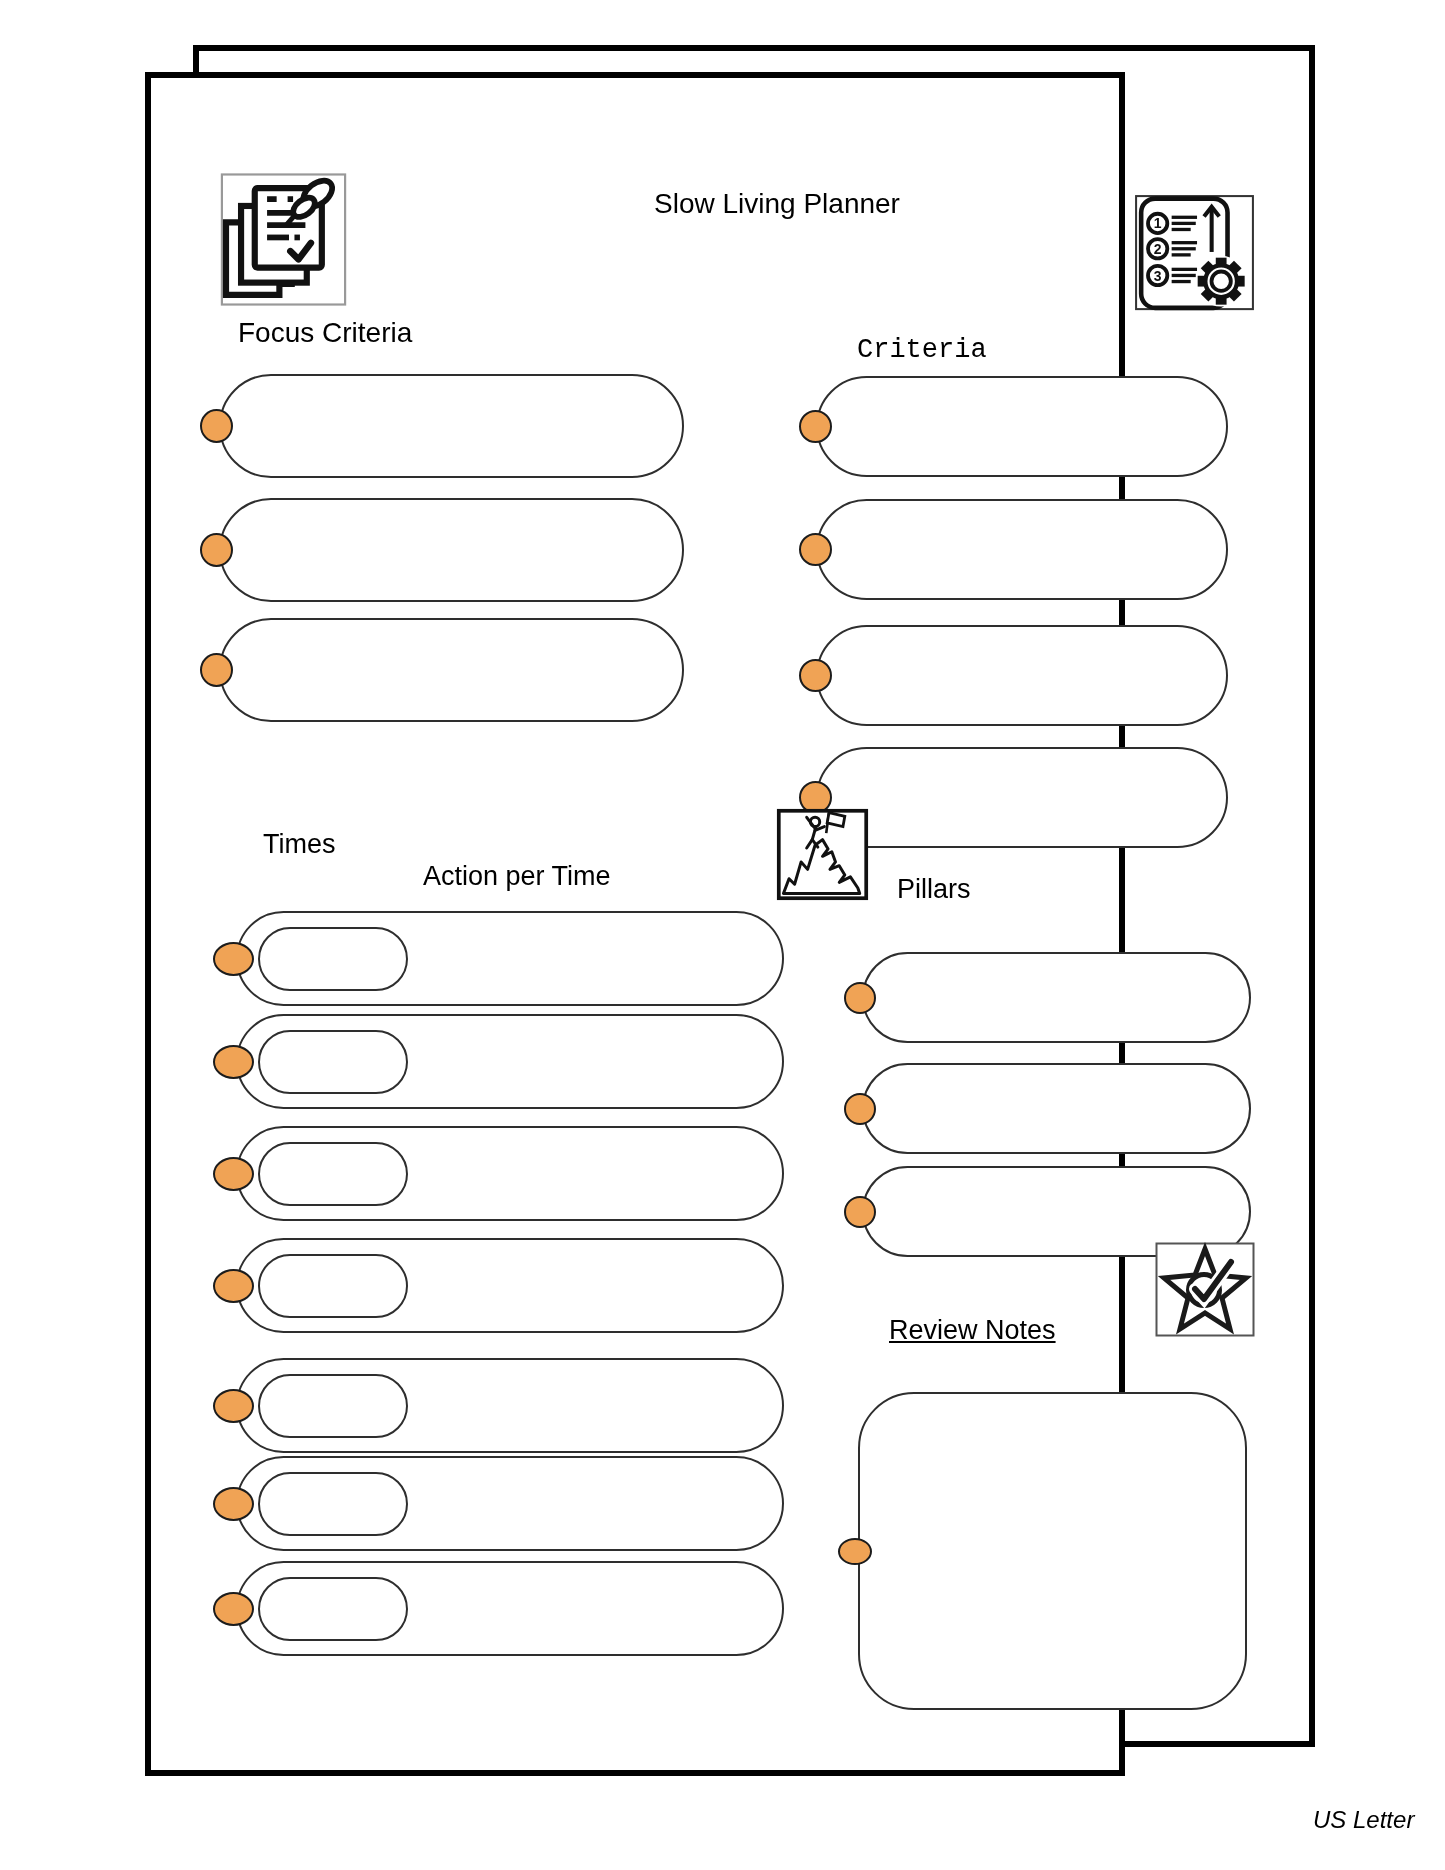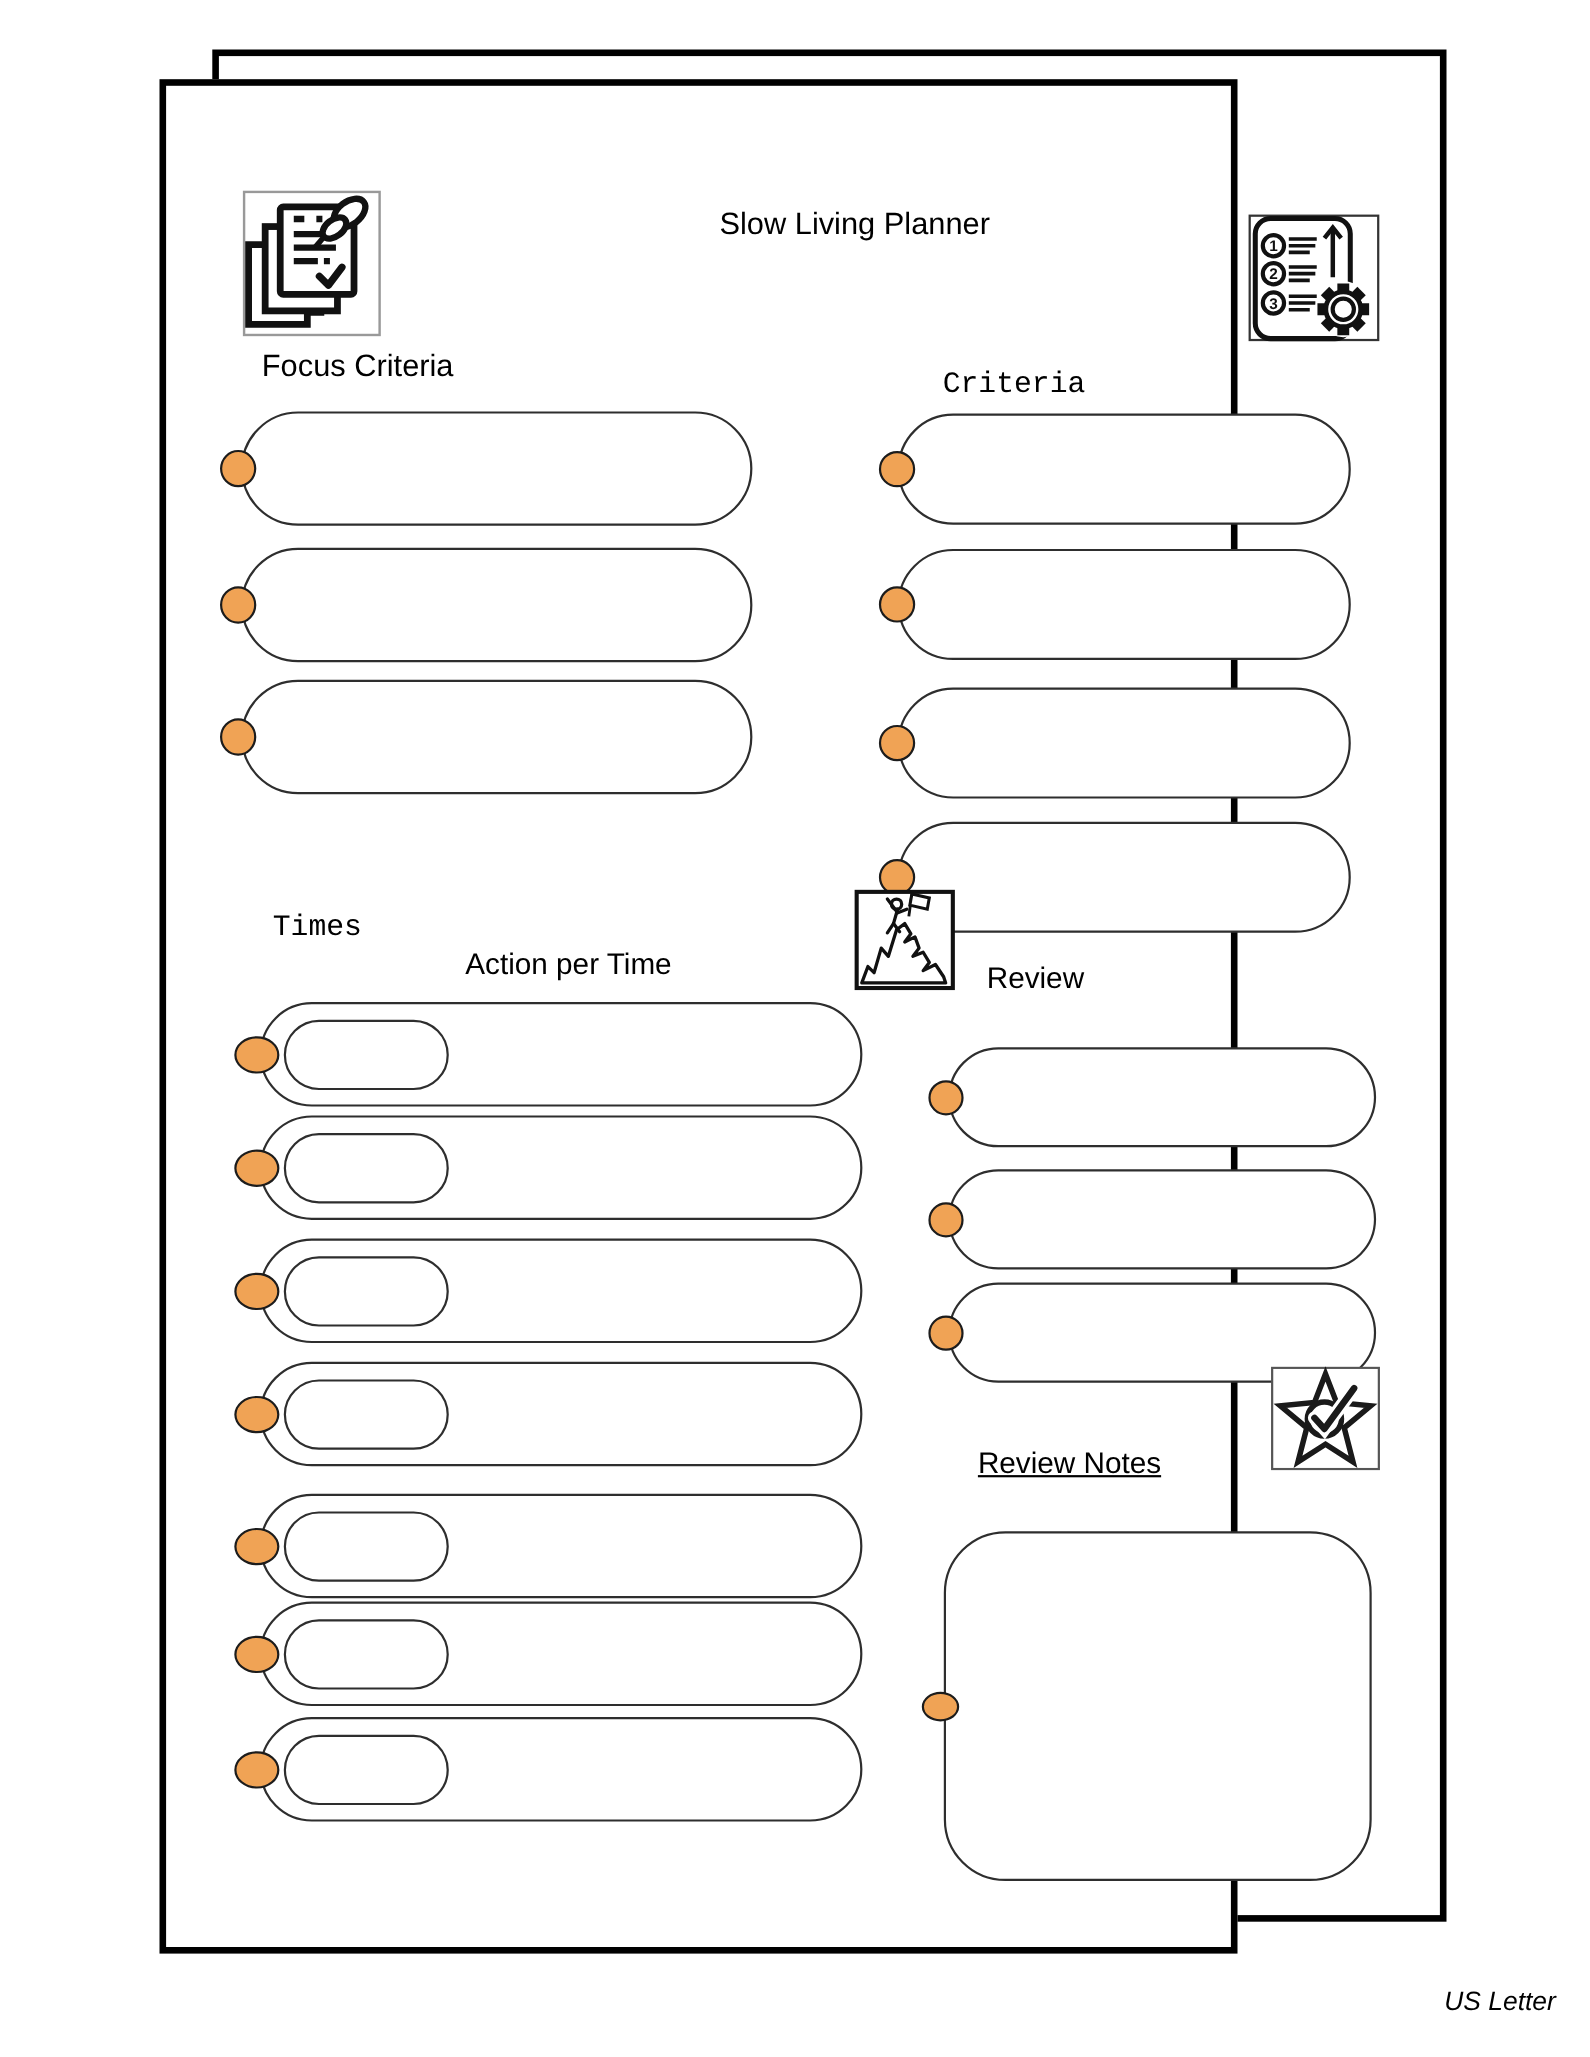--- a/index.html
+++ b/index.html
@@ -54,21 +54,21 @@
   .review-box .dot { width:34px; height:27px; left:-22px; top:calc(50% - 13.5px); }
 
   .icon { position:absolute; }
   .icon-notes  { left:64px;   top:91px;   width:137px; height:141px; }
   .icon-steps  { left:980px;  top:113px;  width:127px; height:127px; }
   .icon-summit { left:625px;  top:730px;  width:93px;  height:93px; }
   .icon-star   { left:1004px; top:1164px; width:100px; height:95px; }
 
   .label-focus    { left:87px;  top:240px; font-size:28px; }
   .label-criteria { left:706px; top:258px;font-family:Liberation Mono, monospace; }
-  .label-times    { left:97px;  top:752px;font-family:Liberation Mono, monospace; }
+  .label-times    { left:112px;  top:752px; }
   .label-action   { left:272px; top:784px;text-align:center; }
   .label-reflect  { left:746px; top:797px; }
   .label-review   { left:738px; top:1238px;text-decoration:underline; }
 </style>
 </head>
 <body>
 
 <div class="canvas">
 
   <div class="page-behind"></div>
@@ -142,21 +142,21 @@
         </g>
         <circle r="12.5" fill="#fff" stroke="#111" stroke-width="3.4"></circle>
         <circle r="7.6" fill="none" stroke="#111" stroke-width="3"></circle>
       </g>
     </svg>
 
     <div class="label label-focus">Focus Criteria</div>
     <div class="label label-criteria">Criteria</div>
     <div class="label label-times">Times</div>
     <div class="label label-action">Action per Time</div>
-    <div class="label label-reflect">Review</div>
+    <div class="label label-reflect">Pillars</div>
     <div class="label label-review">Review Notes</div>
 
     <div class="group">
 
     <div class="pill focus-field" style="top: 296px;">
           <span class="dot"></span>
         </div>
         <div class="pill focus-field" style="top: 420px;">
           <span class="dot"></span>
         </div>

